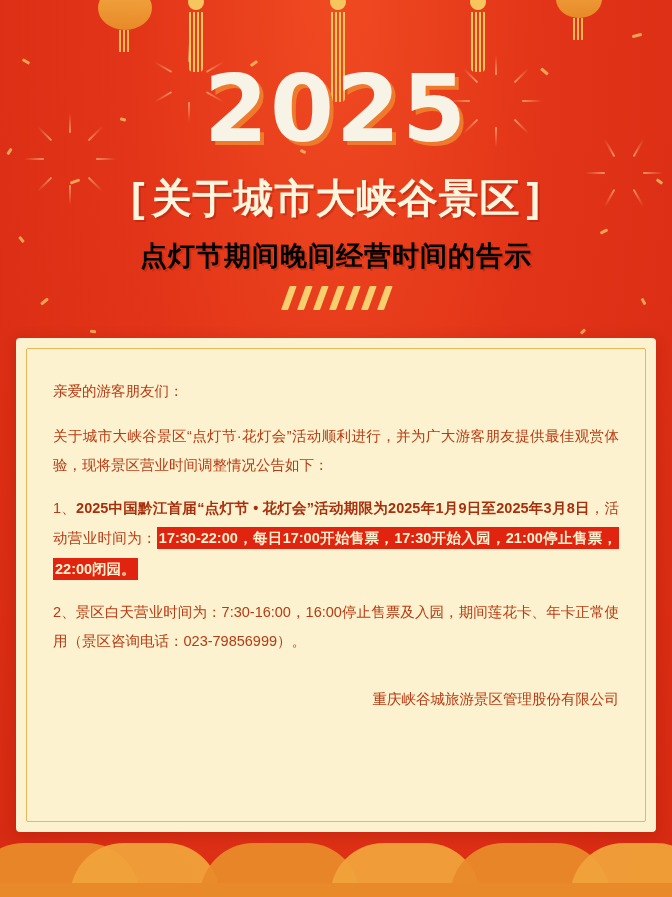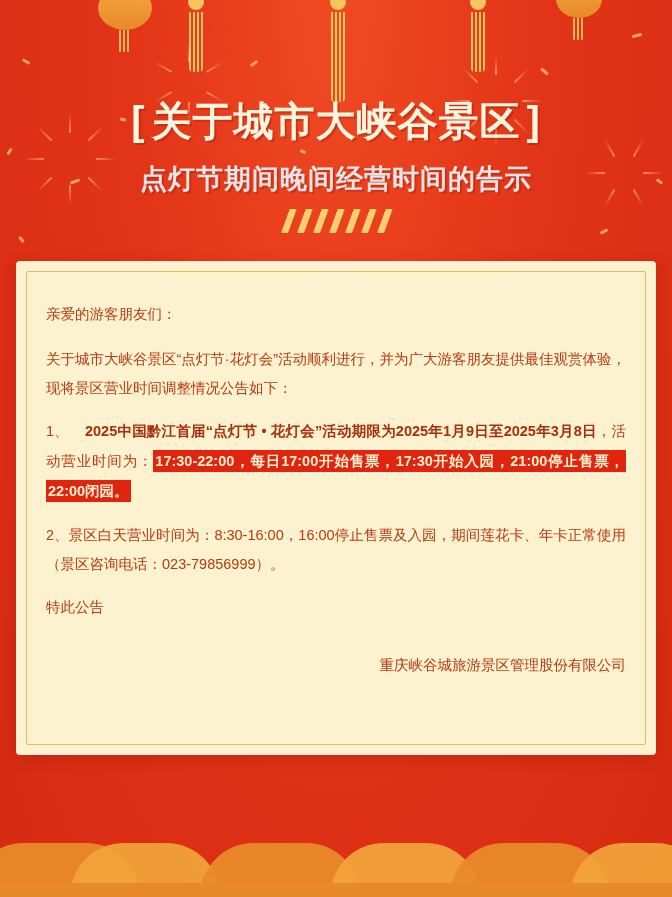--- a/index.html
+++ b/index.html
@@ -84,33 +84,33 @@
   .year {
     font-size: 92px;
     font-weight: bold;
     letter-spacing: 2px;
     color: #f7f3e6;
     line-height: .95;
     text-shadow: 4px 4px 0 #f07a2c;
     font-family: "DejaVu Sans", sans-serif;
   }
   .title-main {
-    margin-top: 28px;
+    margin-top: 18px;
     font-size: 40px;
     font-weight: bold;
     color: #fdf6df;
     letter-spacing: 1px;
     text-shadow: 2px 2px 0 rgba(150,25,5,.35);
   }
   .title-main .bracket { color: #fdf6df; margin: 0 6px; }
   .title-sub {
     margin-top: 12px;
     font-size: 27px;
     font-weight: bold;
-    color: #e5e5e5;
+    color: #000000;
     letter-spacing: 1px;
     text-shadow: 2px 2px 0 rgba(150,25,5,.35);
   }
   .slashes {
     margin: 12px auto 0;
     width: 200px;
     height: 26px;
     display: flex;
     justify-content: center;
     gap: 9px;
@@ -128,33 +128,33 @@
     position: relative;
     margin: 26px 16px 0;
     background: #fdf2cf;
     border-radius: 4px;
     padding: 10px;
     box-shadow: 0 3px 14px rgba(120,15,0,.25);
   }
   .card {
     border: 1px solid #e7b95c;
     border-radius: 2px;
-    padding: 28px 19px 26px;
+    padding: 28px 26px 26px;
     min-height: 474px;
     position: relative;
   }
   .card p {
     color: #b63a12;
     font-size: 14.5px;
     line-height: 2.0;
     margin-bottom: 14px;
     text-align: justify;
   }
   .card p.greet { margin-bottom: 16px; }
-  .card p.item b { font-weight: bold; color: #a82f0c; margin-left: 16px; }
+  .card p.item b { font-weight: bold; color: #a82f0c; }
   .hl {
     background: #e1240f;
     color: #fdf2cf;
     font-weight: bold;
     padding: 3px 2px;
     line-height: 2.1;
     box-decoration-break: clone;
     -webkit-box-decoration-break: clone;
   }
   .sign {
@@ -257,42 +257,42 @@
   <div class="confetti" style="left:600px; top:230px; width:8px;  height:3px; transform:rotate(-25deg)"></div>
   <div class="confetti" style="left:640px; top:300px; width:7px;  height:3px; transform:rotate(60deg)"></div>
   <div class="confetti" style="left:632px; top:34px;  width:10px; height:3px; transform:rotate(-15deg)"></div>
   <div class="confetti" style="left:6px;   top:150px; width:7px;  height:3px; transform:rotate(-55deg)"></div>
   <div class="confetti" style="left:656px; top:180px; width:7px;  height:3px; transform:rotate(35deg)"></div>
   <div class="confetti" style="left:90px;  top:330px; width:6px;  height:3px; transform:rotate(10deg)"></div>
   <div class="confetti" style="left:580px; top:330px; width:6px;  height:3px; transform:rotate(-45deg)"></div>
 </div>
 
 <div class="header">
+  <div class="year">2025</div>
   <div class="title-main">
     <span class="bracket">[</span><span>关于城市大峡谷景区</span><span class="bracket">]</span>
   </div>
   <div class="title-sub">点灯节期间晚间经营时间的告示</div>
   <div class="slashes">
     <i></i>
       <i></i>
       <i></i>
       <i></i>
       <i></i>
       <i></i>
       <i></i>
   </div>
 </div>
 
 <div class="card-wrap">
   <div class="card">
     <p class="greet">亲爱的游客朋友们：</p>
     <p>关于城市大峡谷景区“点灯节·花灯会”活动顺利进行，并为广大游客朋友提供最佳观赏体验，现将景区营业时间调整情况公告如下：</p>
     <p class="item"><span>1、</span><b>2025中国黔江首届“点灯节 • 花灯会”活动期限为2025年1月9日至2025年3月8日</b><span>，活动营业时间为：</span><span class="hl">17:30-22:00，每日17:00开始售票，17:30开始入园，21:00停止售票，22:00闭园。</span></p>
-    <p>2、景区白天营业时间为：8:30-16:00，16:00停止售票及入园，期间莲花卡、年卡正常使用（景区咨询电话：023-79856999）。</p>
-    <p>特此公告</p>
+    <p>2、景区白天营业时间为：7:30-16:00，16:00停止售票及入园，期间莲花卡、年卡正常使用（景区咨询电话：023-79856999）。</p>
     <div class="sign">
       <div>重庆峡谷城旅游景区管理股份有限公司</div>
     </div>
   </div>
 </div>
 
 <div class="footer-deco">
   <div class="cloud b" style="left:-30px; width:170px;"></div>
   <div class="cloud" style="left:70px;"></div>
   <div class="cloud b" style="left:200px; width:160px;"></div>

